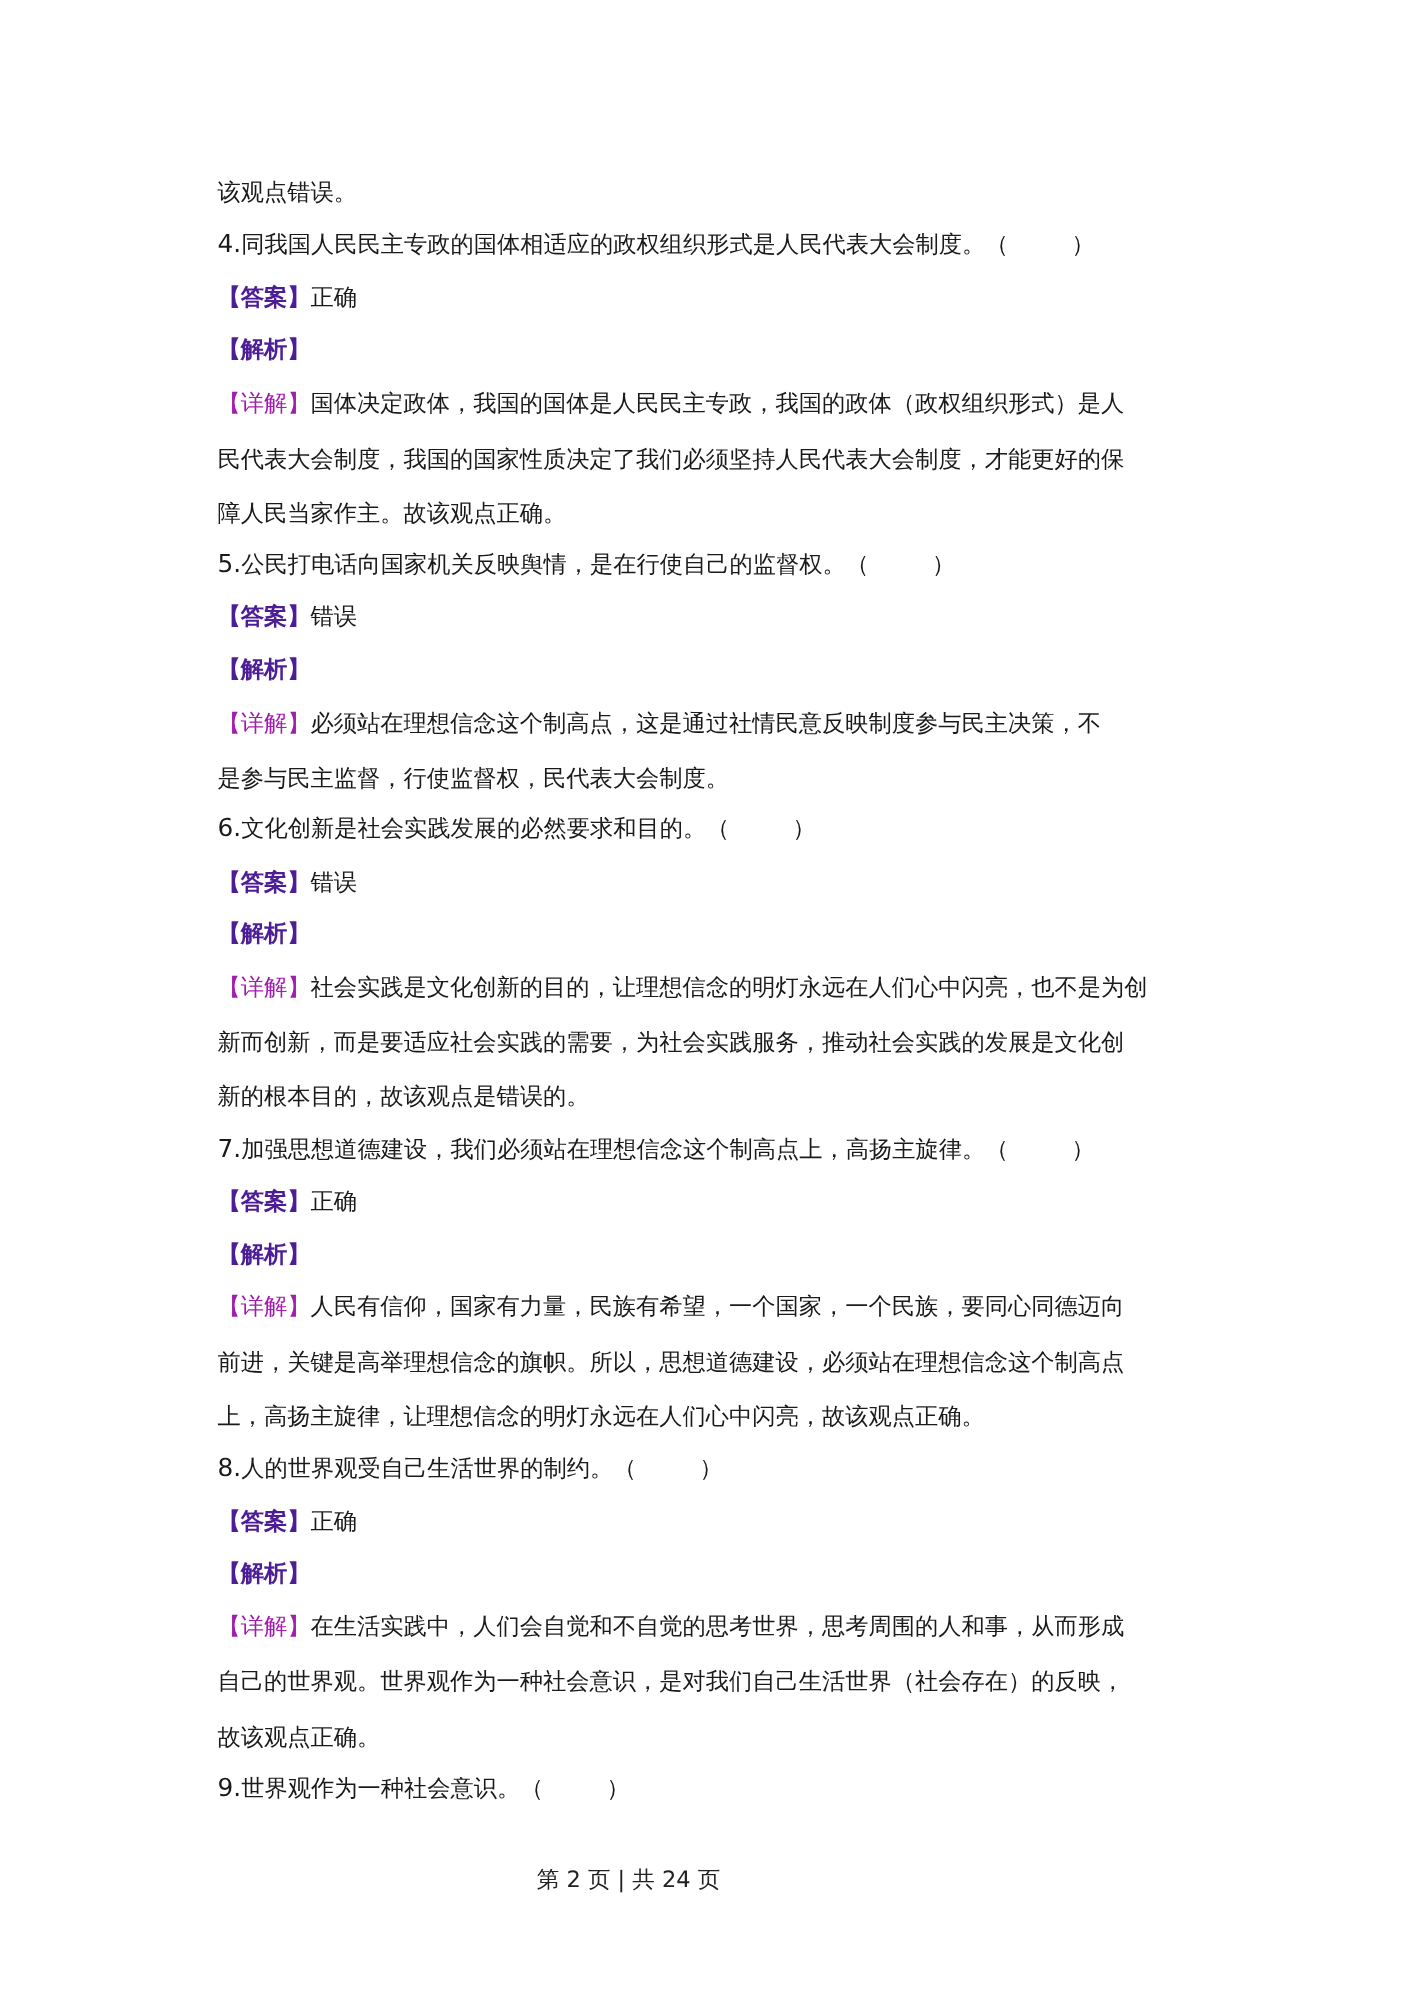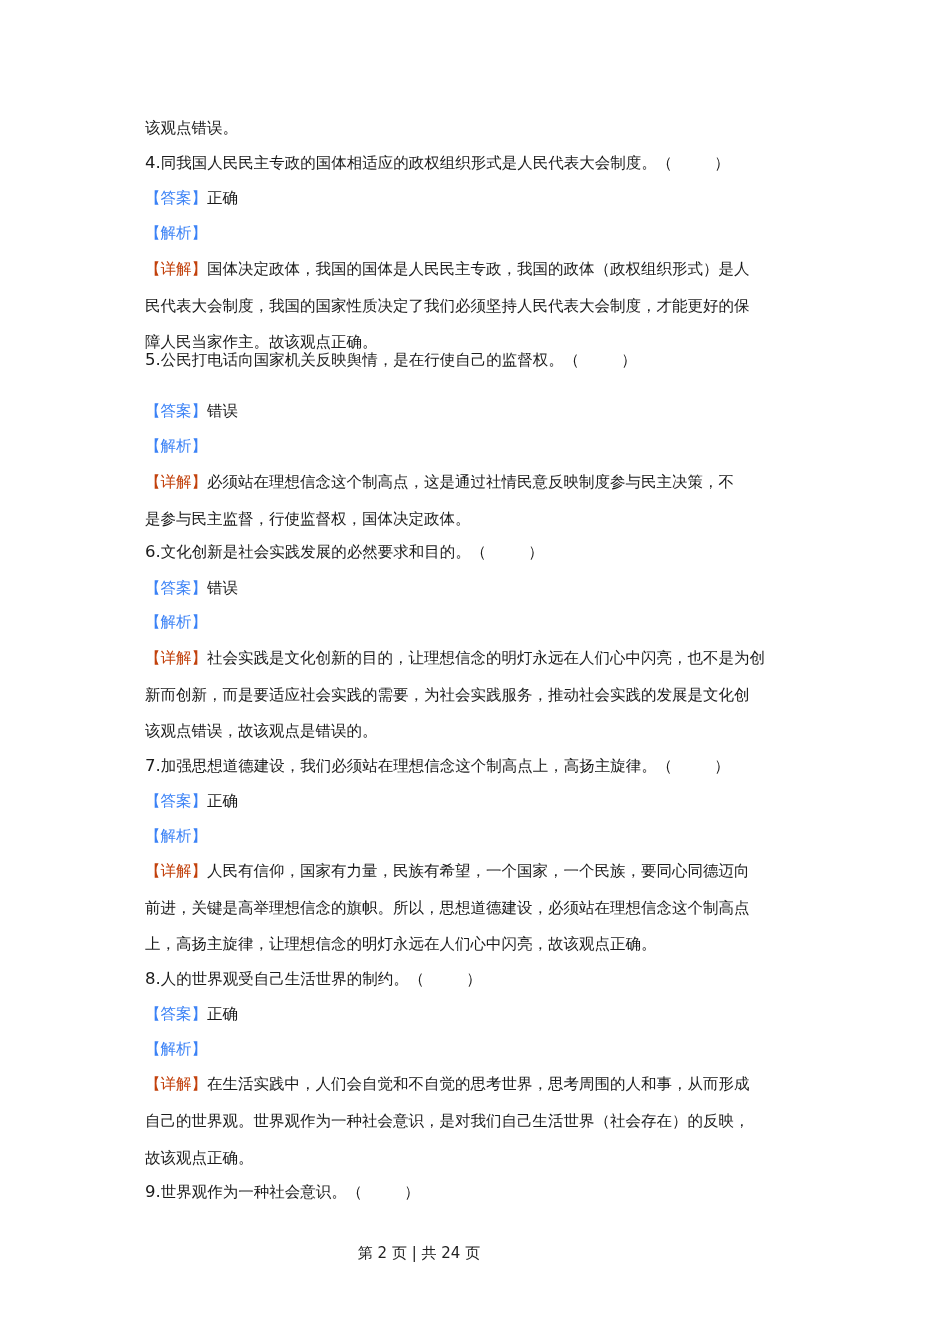--- a/index.html
+++ b/index.html
@@ -1,21 +1,21 @@
 <!DOCTYPE html>
 <html><head>
 <meta charset="utf-8">
 <style>
   html, body { margin: 0; padding: 0; background: #ffffff; }
   body { width: 950px; height: 1344px; position: relative; overflow: hidden;
          font-family: "DejaVu Sans", "Liberation Sans", sans-serif; color: #1a1a1a; }
   .content { position: absolute; left: 145px; top: 0; width: 665px; }
   .line { position: absolute; left: 0; font-size: 15.5px; white-space: nowrap; line-height: 20px; text-align: right; }
-  .tag-blue { color: #3b82f6; }
-  .tag-black { color: #c2410c; }
+  .tag-blue { color: #4c1d95; font-weight: bold; }
+  .tag-black { color: #a21caf; }
   .qnum { font-size: 16.5px; }
   .blank { display: inline-block; width: 42px; }
   .footer { position: absolute; top: 1244px; left: 0; width: 838px; text-align: center;
             font-size: 15px; color: #222; }
 </style>
 </head>
 <body>
 
 <div class="content">
 
@@ -27,44 +27,44 @@
   <div class="line" style="top:188px">
     <span class="tag-blue">【答案】</span><span>正确</span>
   </div>
   <div class="line tag-blue" style="top:223px">【解析】</div>
   <div class="line" style="top:259px">
     <span class="tag-black">【详解】</span><span>国体决定政体，我国的国体是人民民主专政，我国的政体（政权组织形式）是人</span>
   </div>
   <div class="line" style="top:296px">民代表大会制度，我国的国家性质决定了我们必须坚持人民代表大会制度，才能更好的保</div>
   <div class="line" style="top:332px">障人民当家作主。故该观点正确。</div>
 
-  <div class="line" style="top:350px">
+  <div class="line" style="top:366px">
     <span class="qnum">5.</span><span>公民打电话向国家机关反映舆情，是在行使自己的监督权。（</span><span class="blank"></span><span>）</span>
   </div>
   <div class="line" style="top:401px">
     <span class="tag-blue">【答案】</span><span>错误</span>
   </div>
   <div class="line tag-blue" style="top:436px">【解析】</div>
   <div class="line" style="top:472px">
     <span class="tag-black">【详解】</span><span>必须站在理想信念这个制高点，这是通过社情民意反映制度参与民主决策，不</span>
   </div>
-  <div class="line" style="top:509px">是参与民主监督，行使监督权，国体决定政体。</div>
+  <div class="line" style="top:509px">是参与民主监督，行使监督权，民代表大会制度。</div>
 
   <div class="line" style="top:542px">
     <span class="qnum">6.</span><span>文化创新是社会实践发展的必然要求和目的。（</span><span class="blank"></span><span>）</span>
   </div>
   <div class="line" style="top:578px">
     <span class="tag-blue">【答案】</span><span>错误</span>
   </div>
   <div class="line tag-blue" style="top:612px">【解析】</div>
   <div class="line" style="top:648px">
     <span class="tag-black">【详解】</span><span>社会实践是文化创新的目的，让理想信念的明灯永远在人们心中闪亮，也不是为创</span>
   </div>
   <div class="line" style="top:685px">新而创新，而是要适应社会实践的需要，为社会实践服务，推动社会实践的发展是文化创</div>
-  <div class="line" style="top:721px">该观点错误，故该观点是错误的。</div>
+  <div class="line" style="top:721px">新的根本目的，故该观点是错误的。</div>
 
   <div class="line" style="top:756px">
     <span class="qnum">7.</span><span>加强思想道德建设，我们必须站在理想信念这个制高点上，高扬主旋律。（</span><span class="blank"></span><span>）</span>
   </div>
   <div class="line" style="top:791px">
     <span class="tag-blue">【答案】</span><span>正确</span>
   </div>
   <div class="line tag-blue" style="top:826px">【解析】</div>
   <div class="line" style="top:861px">
     <span class="tag-black">【详解】</span><span>人民有信仰，国家有力量，民族有希望，一个国家，一个民族，要同心同德迈向</span>

